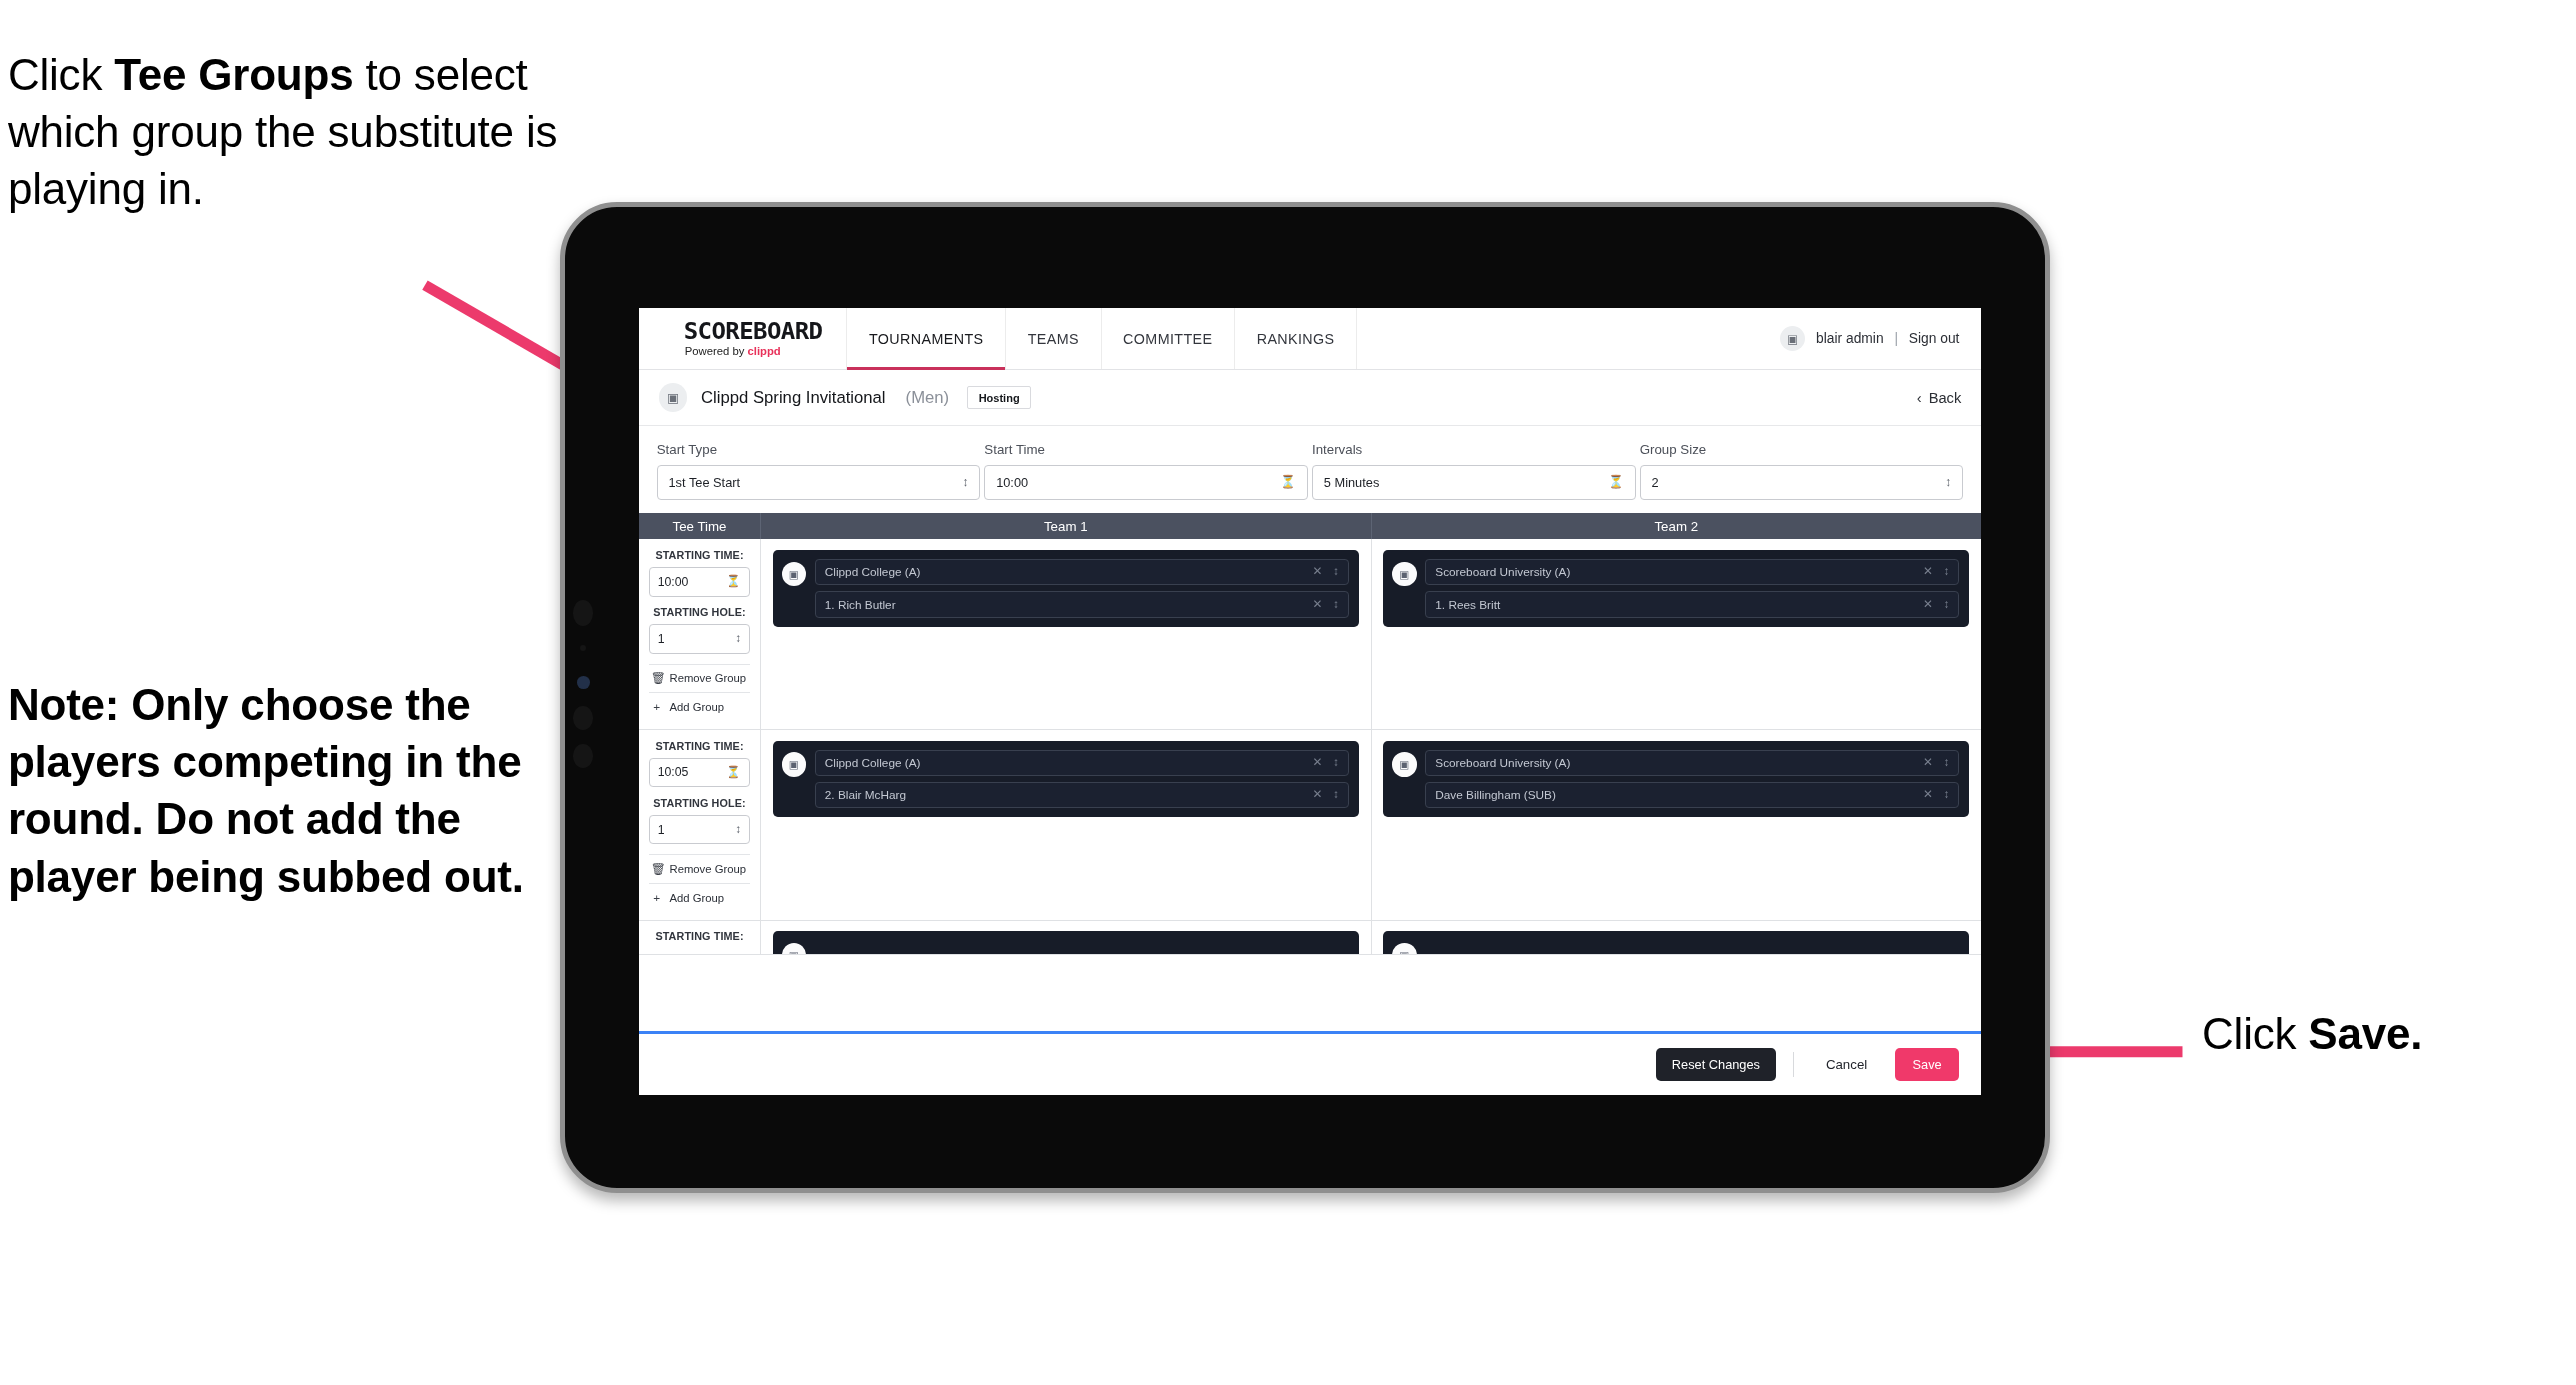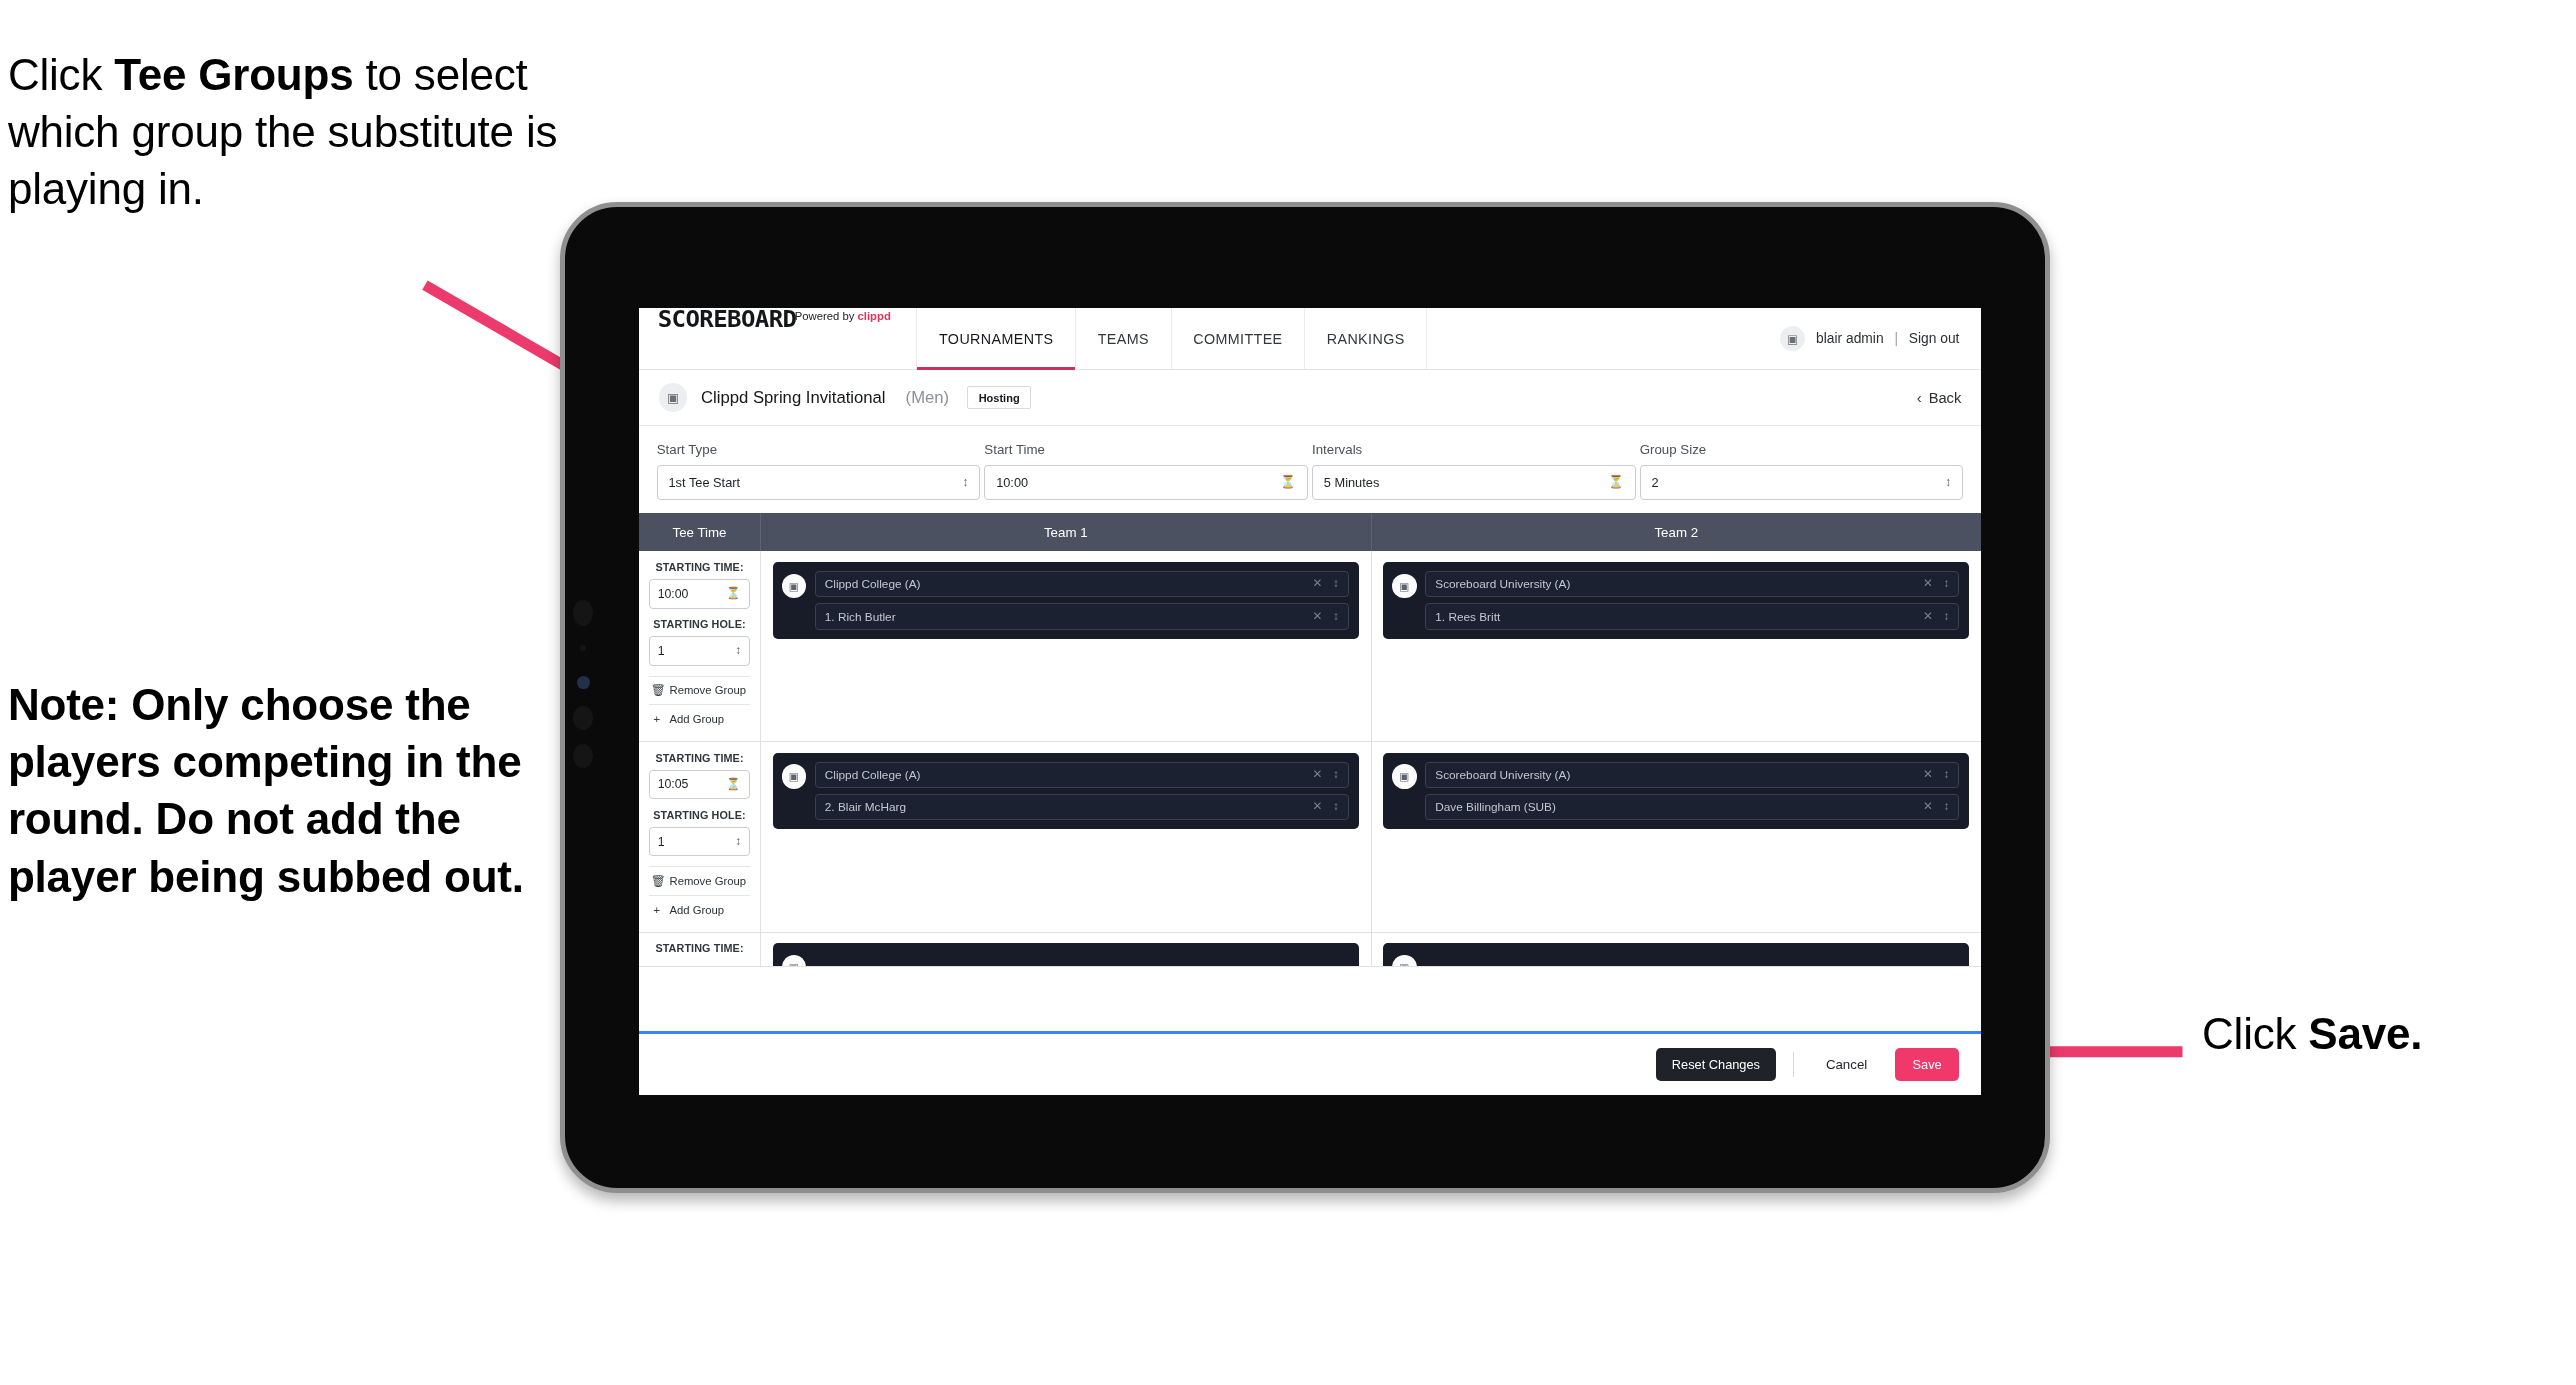--- a/index.html
+++ b/index.html
@@ -38,22 +38,22 @@
     position:absolute;left:74px;top:101px;width:1342px;height:787px;
     background:#ffffff;overflow:hidden;
     font-size:0;
   }
 
   
   #topnav{
     position:relative;height:61px;background:#fff;border-bottom:1px solid #e2e3e6;
     display:flex;align-items:stretch;
   }
-  #brand{display:flex;flex-direction:row;justify-content:center;
-    padding:0 25.6px 0 19.7px;border-right:1px solid #ececec;}
+  #brand{display:flex;flex-direction:column;justify-content:center;
+    padding:0 25.6px 0 19.7px;border-right:1px solid #ececec;margin-left:26px;}
   #brand-main{font-family:"DejaVu Sans Mono","Liberation Mono",monospace;
     font-weight:700;font-size:23.6px;letter-spacing:-0.6px;color:#15161a;line-height:1;
     transform:scaleX(1.02);}
   #brand-sub{font-size:11.3px;color:#222;margin-top:2.9px;line-height:1;}
   #brand-sub .cl{color:#e8325a;font-weight:700;}
   .navtab{
     display:flex;align-items:center;padding:0 21.6px;font-size:14.3px;color:#33363d;
     letter-spacing:0.4px;border-right:1px solid #ececec;position:relative;cursor:pointer;
     background:#fff;
   }
@@ -93,21 +93,21 @@
   .ctl{flex:1;display:flex;flex-direction:column;}
   .ctl-label{font-size:13.3px;color:#4c5059;margin-bottom:7.9px;}
   .ctl-box{
     height:33px;border:1px solid #c9cbd0;border-radius:4px;background:#fff;
     display:flex;align-items:center;padding:0 10.8px;position:relative;
   }
   .ctl-val{font-size:12.8px;color:#1d2026;}
   .ctl-ic{margin-left:auto;color:#5d626b;font-size:12.8px;line-height:1;display:flex;align-items:center;}
 
   
-  #thead{display:flex;height:38px;background:#4b5160;}
+  #thead{display:flex;height:26px;background:#4b5160;}
   .th{
     display:flex;align-items:center;justify-content:center;color:#fff;font-size:13.3px;
     border-right:1px solid #5d6474;box-sizing:border-box;
   }
   .th.tt{width:122px;flex:none;}
   .th.t1{flex:1;}
   .th.t2{flex:1;border-right:none;}
 
   
   #rows{background:#fff;}

